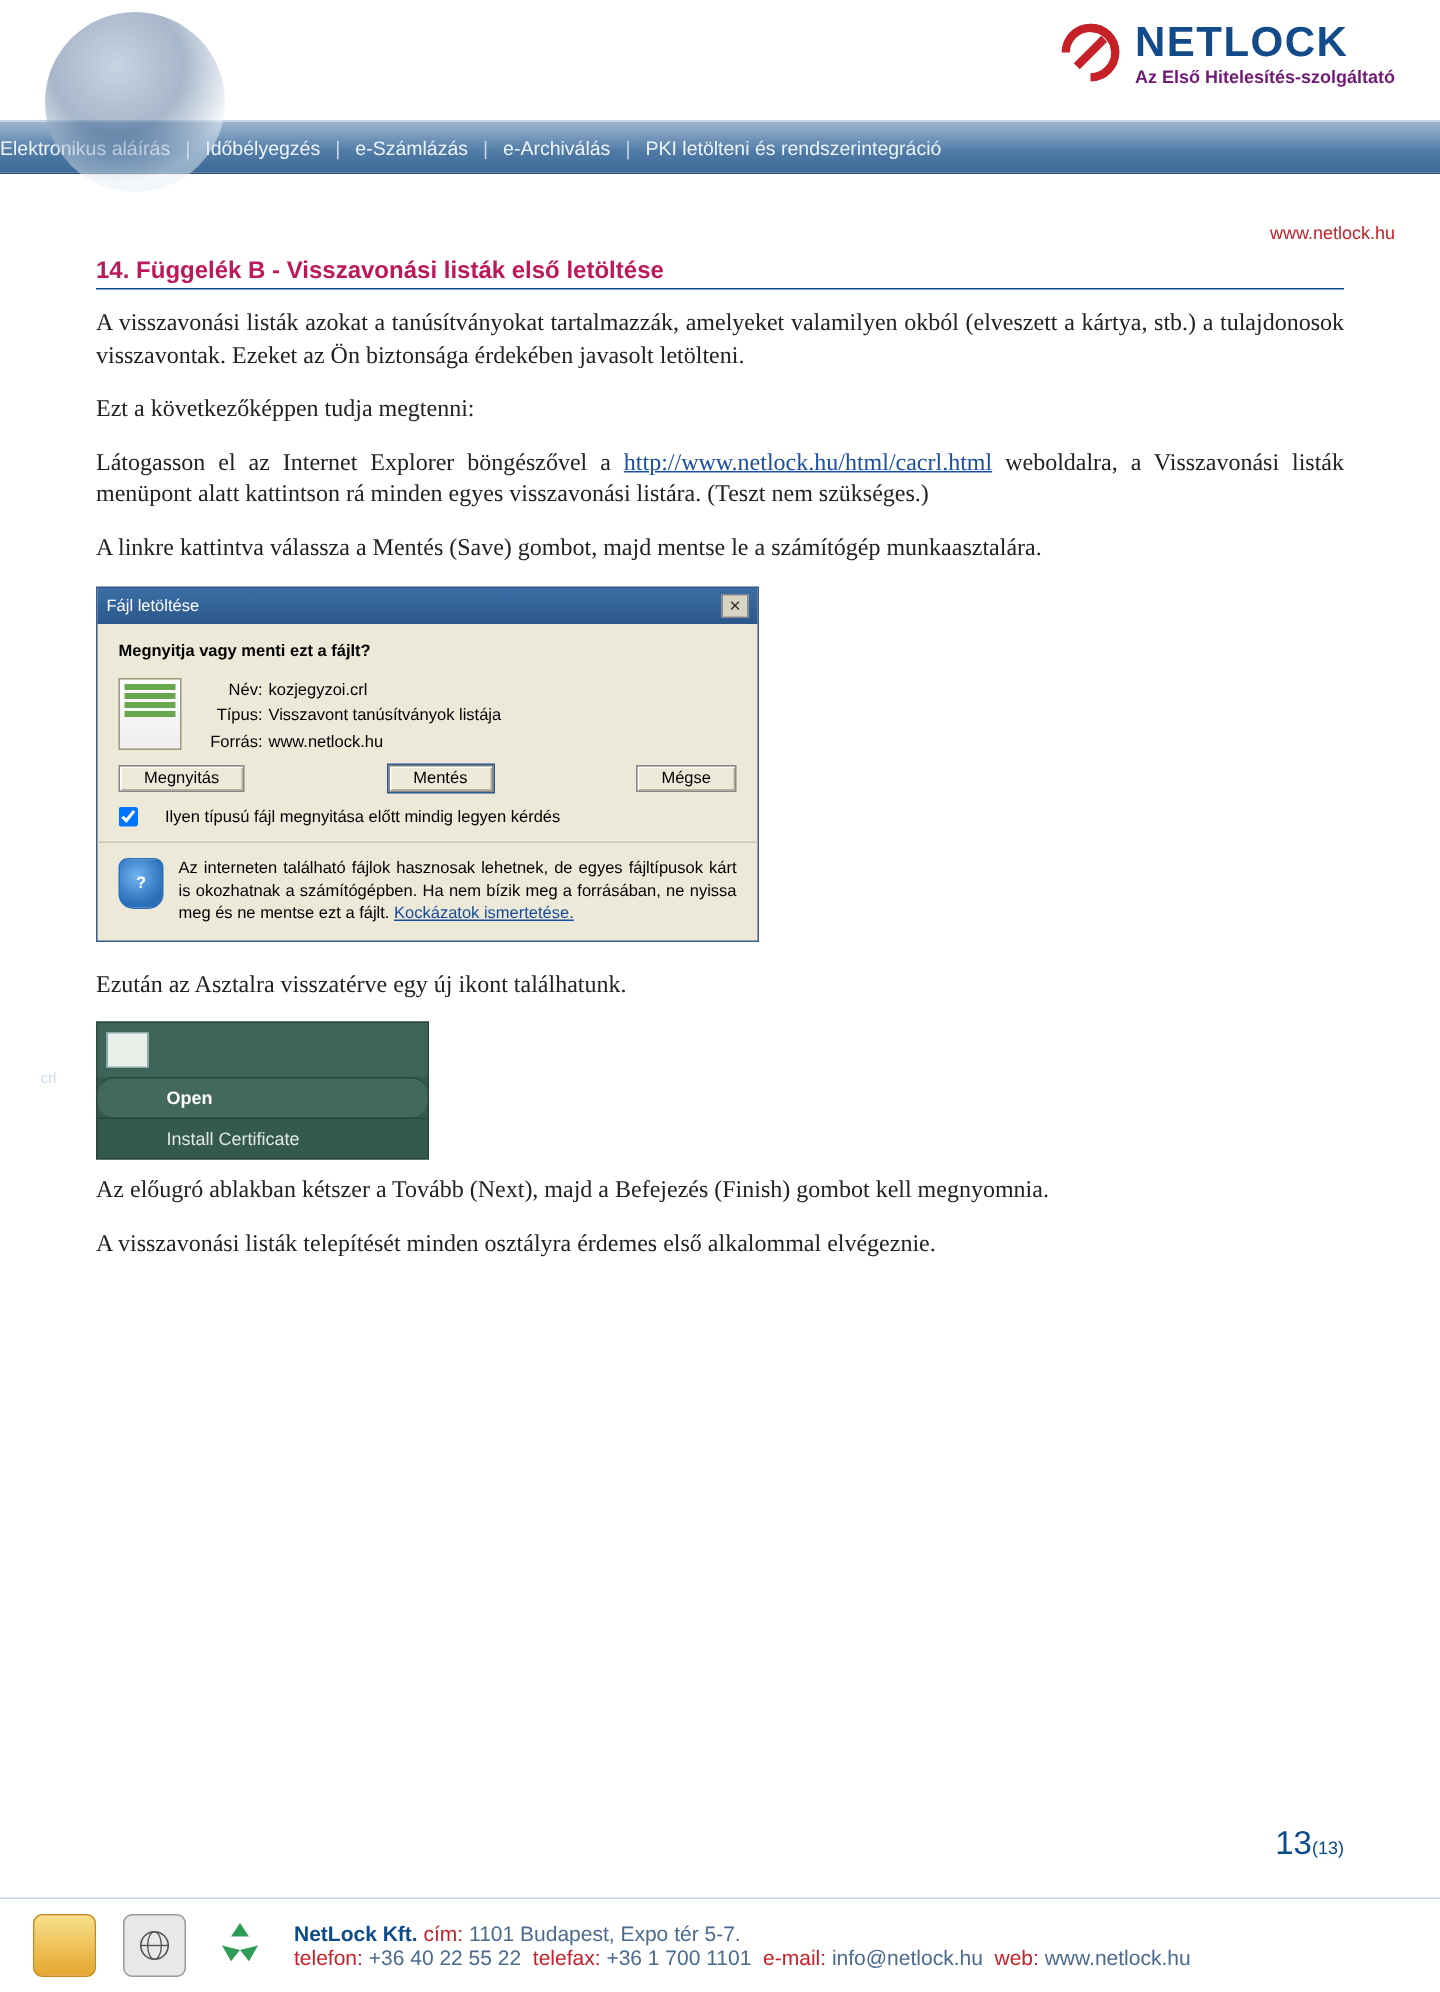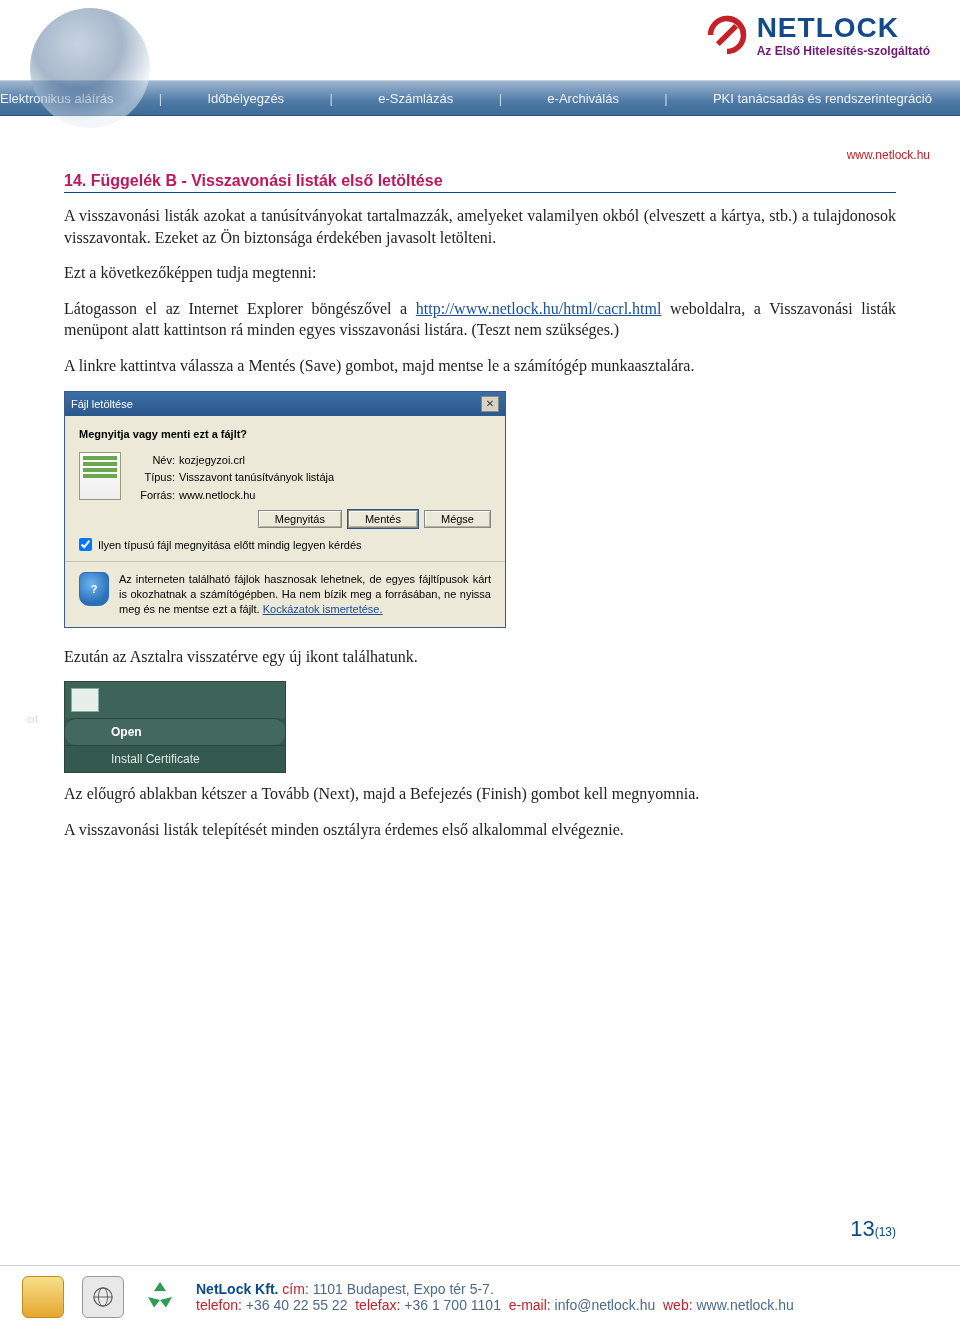--- a/index.html
+++ b/index.html
@@ -59,21 +59,21 @@
     color: #701a75;
   }
   .nav {
     position: relative;
     height: 34px;
     background: linear-gradient(#9db6cf, #4f7aa6 60%, #3e6a97);
     border-top: 1px solid #c3d1e2;
     border-bottom: 1px solid #2e5279;
     display: flex;
     align-items: center;
-    justify-content: space-between;
+    justify-content: flex-start;
     padding-right: 28px;
     font-family: Arial, Helvetica, sans-serif;
     font-size: 13px;
     color: #eef4fa;
     z-index: 1;
   }
   .nav .sep {
     color: #c9d8e8;
     margin: 0 10px;
   }
@@ -133,31 +133,31 @@
   .dlg-file { display: flex; gap: 10px; margin-bottom: 4px; }
   .dlg-file-icon {
     width: 34px; height: 40px;
     border: 1px solid #9a9a7a;
     background: linear-gradient(#fff,#eee);
     display: flex; flex-direction: column; gap: 2px; padding: 3px;
   }
   .dlg-file-icon div { height: 4px; background: #6aa84f; }
   .dlg-file-info { line-height: 1.6; }
   .dlg-file-info .lbl { display: inline-block; width: 44px; text-align: right; margin-right: 4px; }
-  .dlg-btns { display: flex; justify-content: flex-end; gap: 6px; margin: 6px 0 10px 0; }
+  .dlg-btns { display: flex; justify-content: space-between; gap: 6px; margin: 6px 0 10px 0; }
   .dlg-btn {
     font-family: Tahoma, Arial, sans-serif;
     font-size: 11px;
     padding: 2px 16px;
     background: #ece9d8;
     border: 1px solid #888;
     box-shadow: inset 1px 1px #fff, inset -1px -1px #b5b19b;
   }
   .dlg-btn.default { outline: 1px solid #2b578b; }
-  .dlg-check { display: flex; align-items: center; gap: 6px; margin: 6px 0 10px 0; }
+  .dlg-check { display: flex; align-items: center; gap: 18px; margin: 6px 0 10px 0; }
   .dlg-check input { margin: 0; }
   .dlg-hr { border-top: 1px solid #c7c3b0; margin: 6px -14px; }
   .dlg-warn { display: flex; gap: 10px; padding-top: 4px; }
   .dlg-shield {
     width: 28px; height: 32px; flex: 0 0 28px;
     background: radial-gradient(circle at 40% 35%, #6fb4f0, #2a6fb8 70%);
     border-radius: 6px 6px 10px 10px;
     border: 1px solid #2a6fb8;
     position: relative;
   }
@@ -266,21 +266,21 @@
 
   <div class="nav">
     <span>Elektronikus aláírás</span>
       <span class="sep">|</span>
     <span>Időbélyegzés</span>
       <span class="sep">|</span>
     <span>e-Számlázás</span>
       <span class="sep">|</span>
     <span>e-Archiválás</span>
       <span class="sep">|</span>
-    <span>PKI tanácsadás és rendszerintegráció</span>
+    <span>PKI letölteni és rendszerintegráció</span>
   </div>
 
   <div class="subheader-url">www.netlock.hu</div>
 
   <div class="content">
     <div class="sec-title">
       <span>14.</span>
       <span>Függelék B - Visszavonási listák első letöltése</span>
     </div>
 

